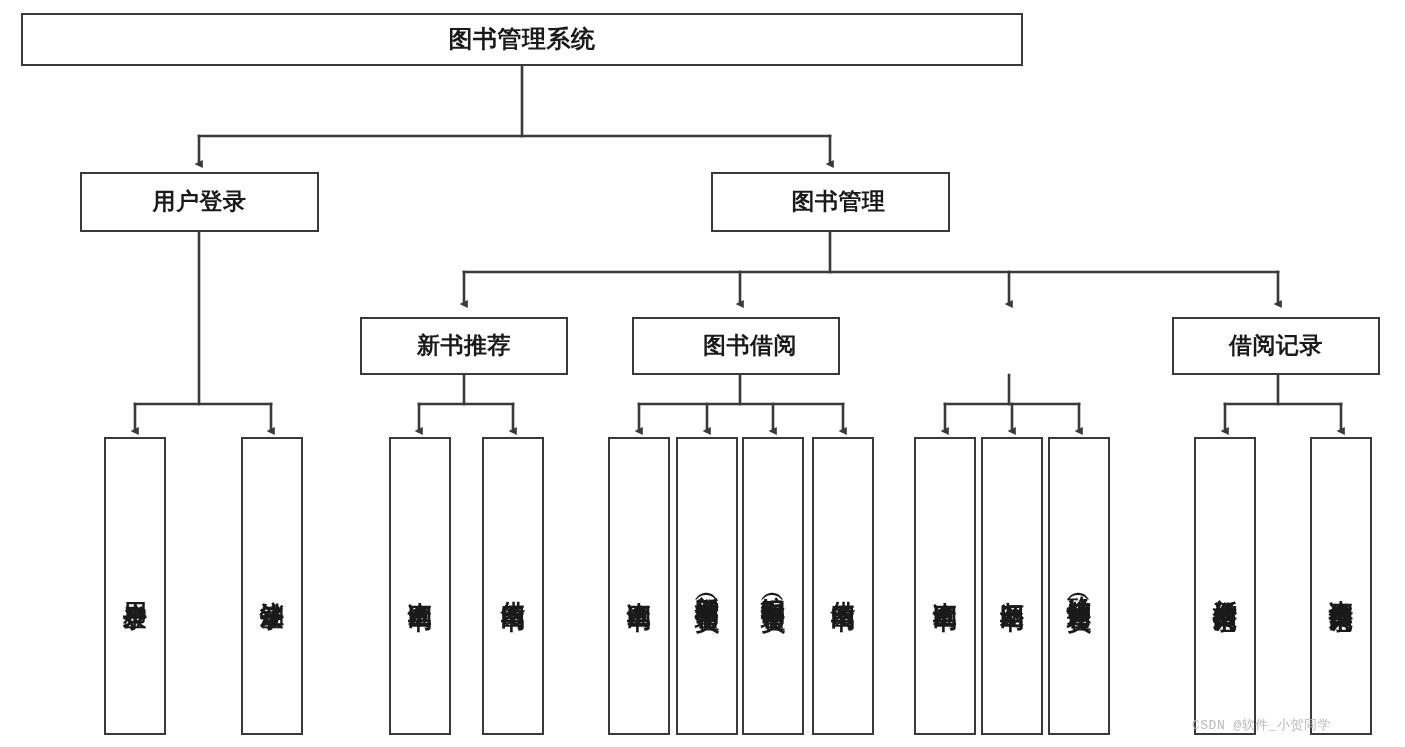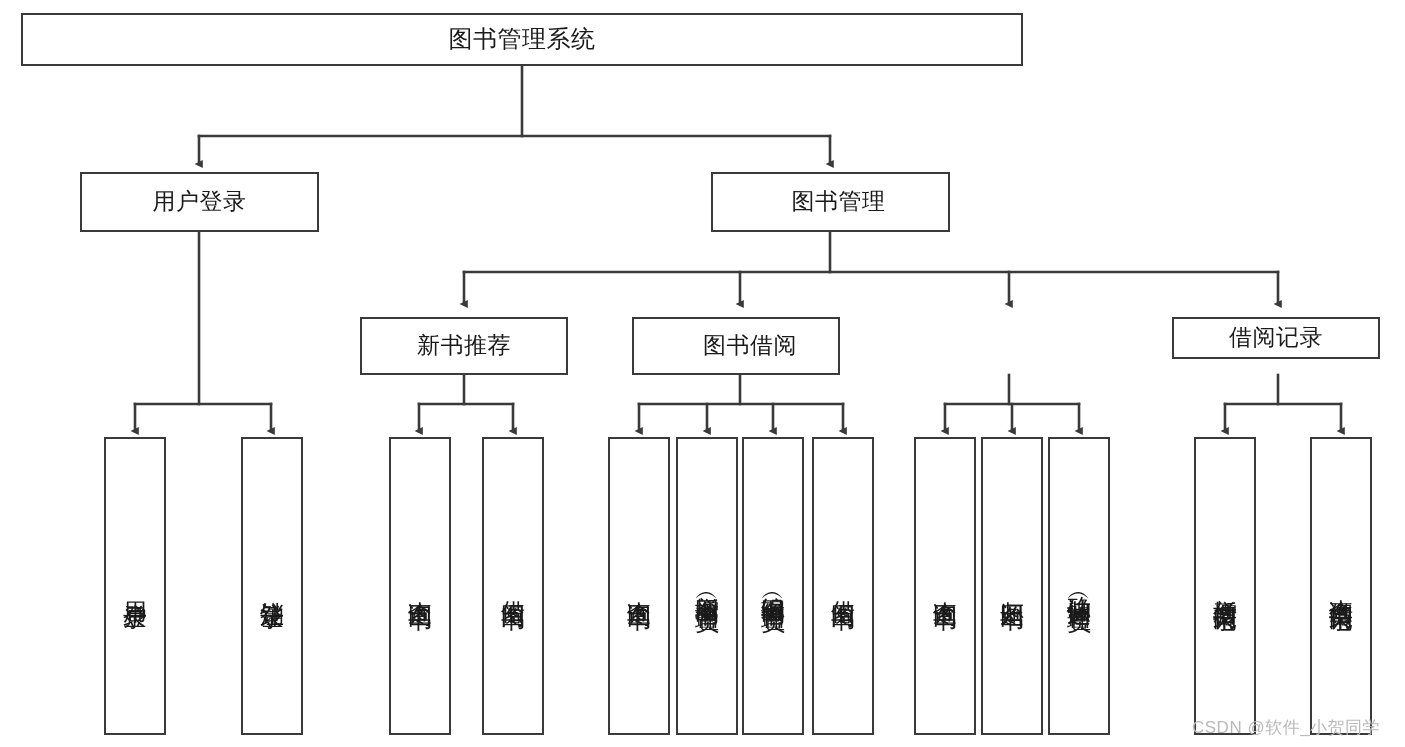--- a/index.html
+++ b/index.html
@@ -23,20 +23,21 @@
   }
   .node{
     position:absolute;
     box-sizing:border-box;
     border:2.5px solid #3a3a3a;
     background:#ffffff;
     display:flex;
     align-items:center;
     justify-content:center;
     text-align:center;
+    font-weight:bold;
   }
   .node .label{
     display:block;
     line-height:1.18;
     letter-spacing:0.5px;
     color:#1a1a1a;
   }
   
   .node.h .label{
     font-size:23px;
@@ -51,25 +52,25 @@
   .node.v .label{
     writing-mode:vertical-rl;
     text-orientation:upright;
     font-size:24px;
     line-height:1.0;
     letter-spacing:2px;
     white-space:nowrap;
   }
   .watermark{
     position:absolute;
-    font-size:17px;
+    font-size:13px;
     color:#b9b9b9;
     letter-spacing:0.5px;
     white-space:nowrap;
-    font-family:Liberation Sans, sans-serif;
+    font-family:Liberation Mono, monospace;
   }
 </style>
 </head>
 <body>
 
 <div id="canvas">
 
   <svg class="edges" viewBox="0 0 1405 747" xmlns="http://www.w3.org/2000/svg">
     <defs>
       <marker id="arrow" markerWidth="9" markerHeight="9" refX="4.5" refY="4.2" orient="auto" markerUnits="userSpaceOnUse">
@@ -134,21 +135,21 @@
 
   <div class="node h" style="left:360px; top:317px; width:208px; height:58px;align-items:center;">
     <span class="label">新书推荐</span>
   </div>
 
   <div class="node h" style="left:632px; top:317px; width:208px; height:58px;padding-left:28px;">
     <span class="label">图书借阅</span>
   </div>
 
 
-  <div class="node h" style="left:1172px; top:317px; width:208px; height:42px;">
+  <div class="node h" style="left:1172px; top:317px; width:208px; height:58px;">
     <span class="label">借阅记录</span>
   </div>
 
   <div class="node v" style="left:104px; top:437px; width:62px; height:298px;">
     <span class="label">用户登录</span>
   </div>
 
   <div class="node v" style="left:241px; top:437px; width:62px; height:298px;">
     <span class="label">注销登录</span>
   </div>

